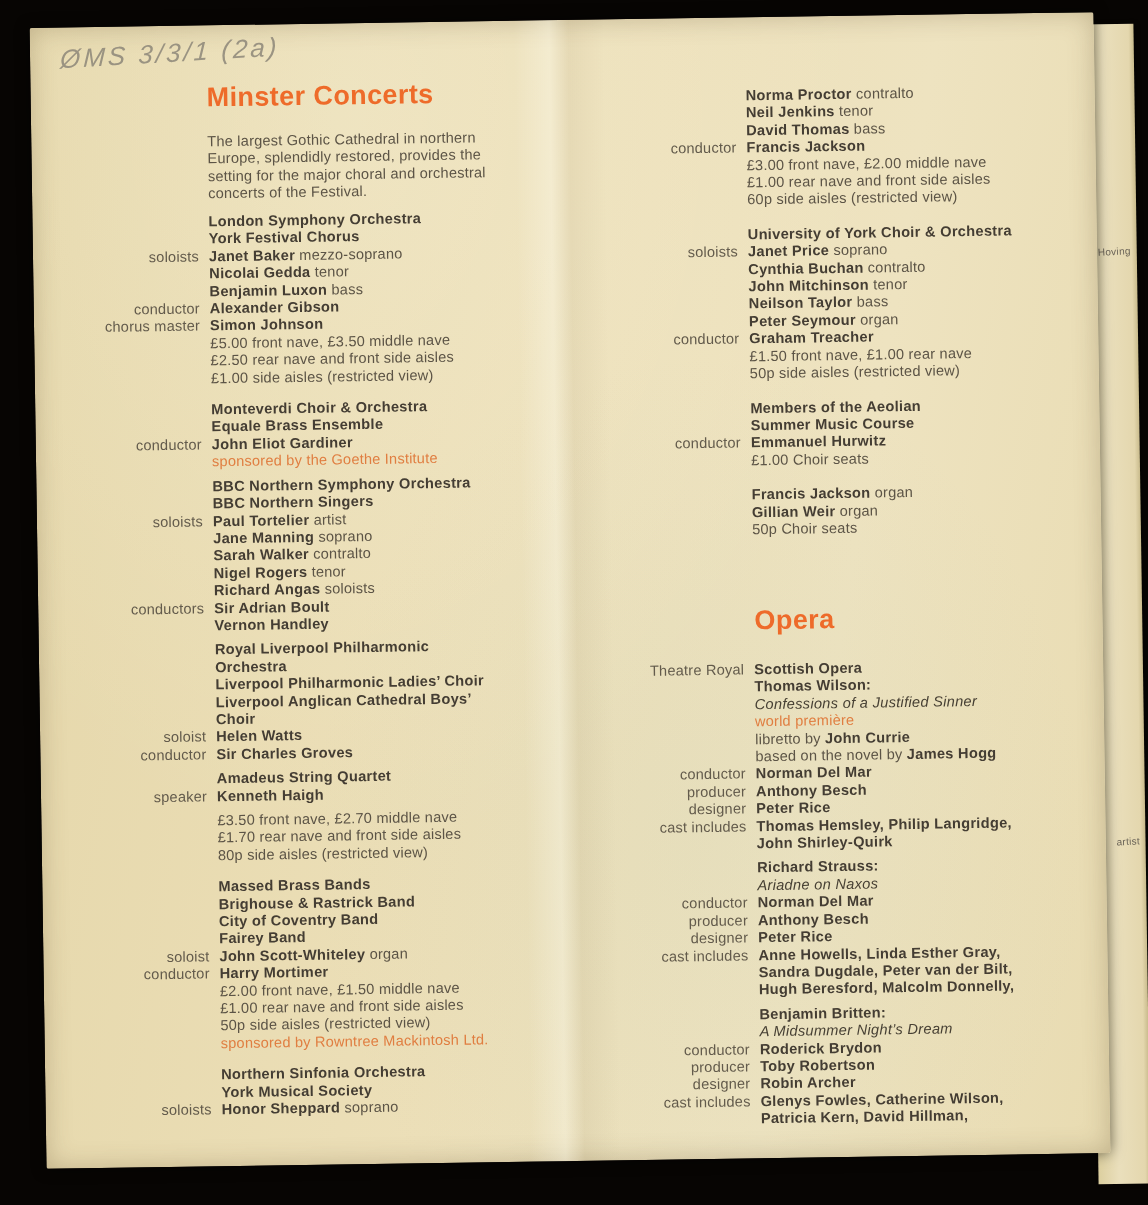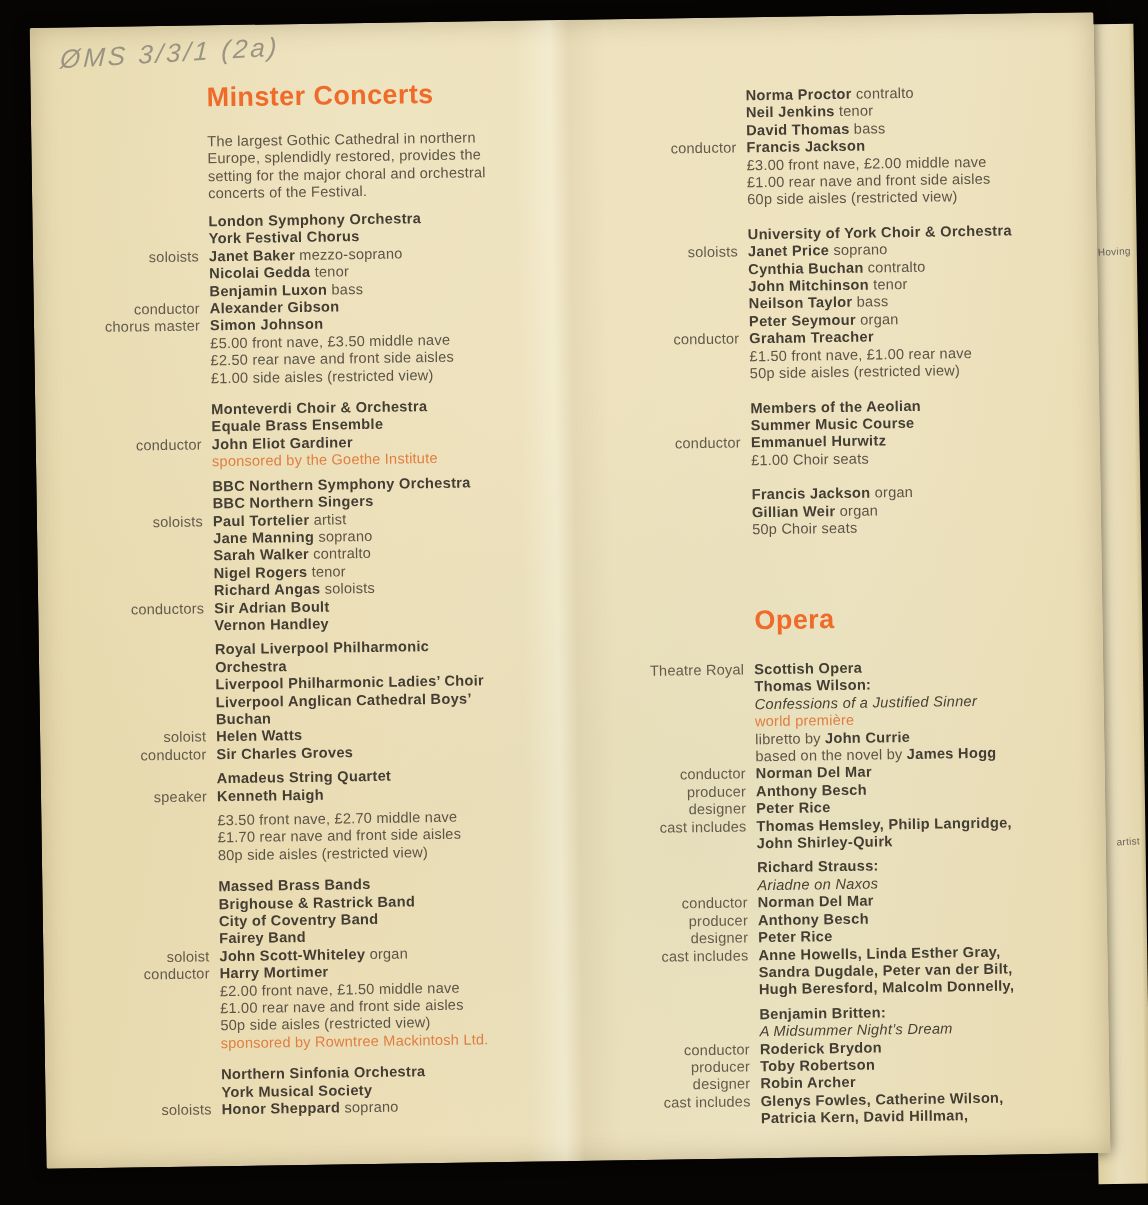--- a/index.html
+++ b/index.html
@@ -147,21 +147,21 @@
           <div class="line"><span class="seg-b">Nigel Rogers</span><span class="seg-r"> tenor</span></div>
           <div class="line"><span class="seg-b">Richard Angas</span><span class="seg-r"> soloists</span></div>
           <div class="line"><span class="role-label">conductors</span><span class="seg-b">Sir Adrian Boult</span></div>
           <div class="line"><span class="seg-b">Vernon Handley</span></div>
         </div>
         <div class="block">
           <div class="line"><span class="seg-b">Royal Liverpool Philharmonic</span></div>
           <div class="line"><span class="seg-b">Orchestra</span></div>
           <div class="line"><span class="seg-b">Liverpool Philharmonic Ladies’ Choir</span></div>
           <div class="line"><span class="seg-b">Liverpool Anglican Cathedral Boys’</span></div>
-          <div class="line"><span class="seg-b">Buchan</span></div>
+          <div class="line"><span class="seg-b">Choir</span></div>
           <div class="line"><span class="role-label">soloist</span><span class="seg-b">Helen Watts</span></div>
           <div class="line"><span class="role-label">conductor</span><span class="seg-b">Sir Charles Groves</span></div>
         </div>
         <div class="block">
           <div class="line"><span class="seg-b">Amadeus String Quartet</span></div>
           <div class="line"><span class="role-label">speaker</span><span class="seg-b">Kenneth Haigh</span></div>
         </div>
         <div class="block">
           <div class="line"><span class="seg-r">£3.50 front nave, £2.70 middle nave</span></div>
           <div class="line"><span class="seg-r">£1.70 rear nave and front side aisles</span></div>

